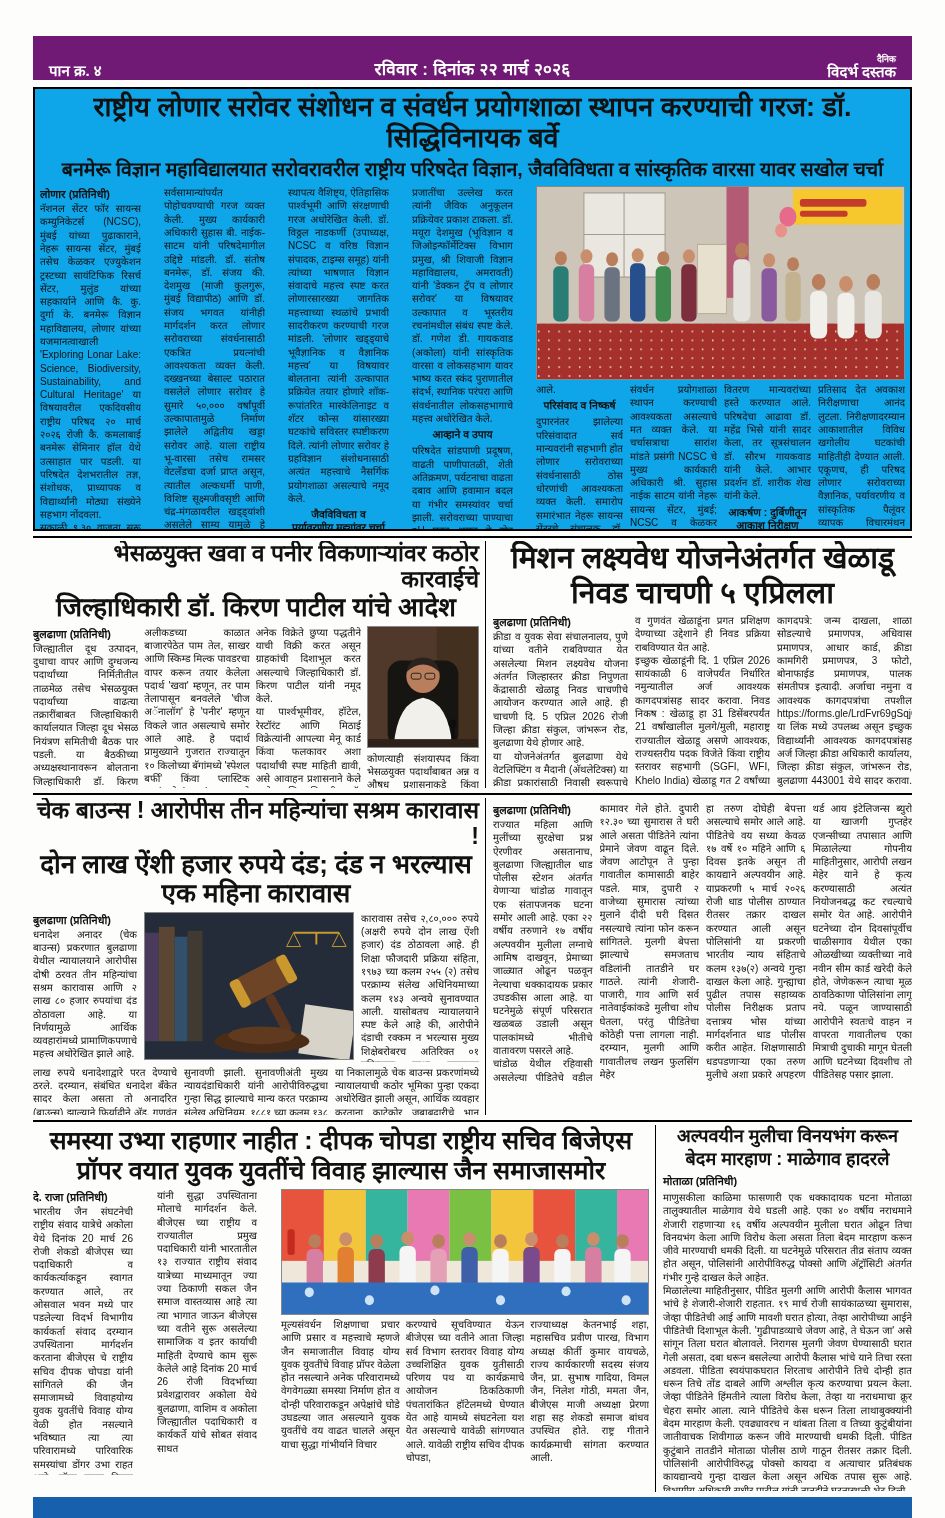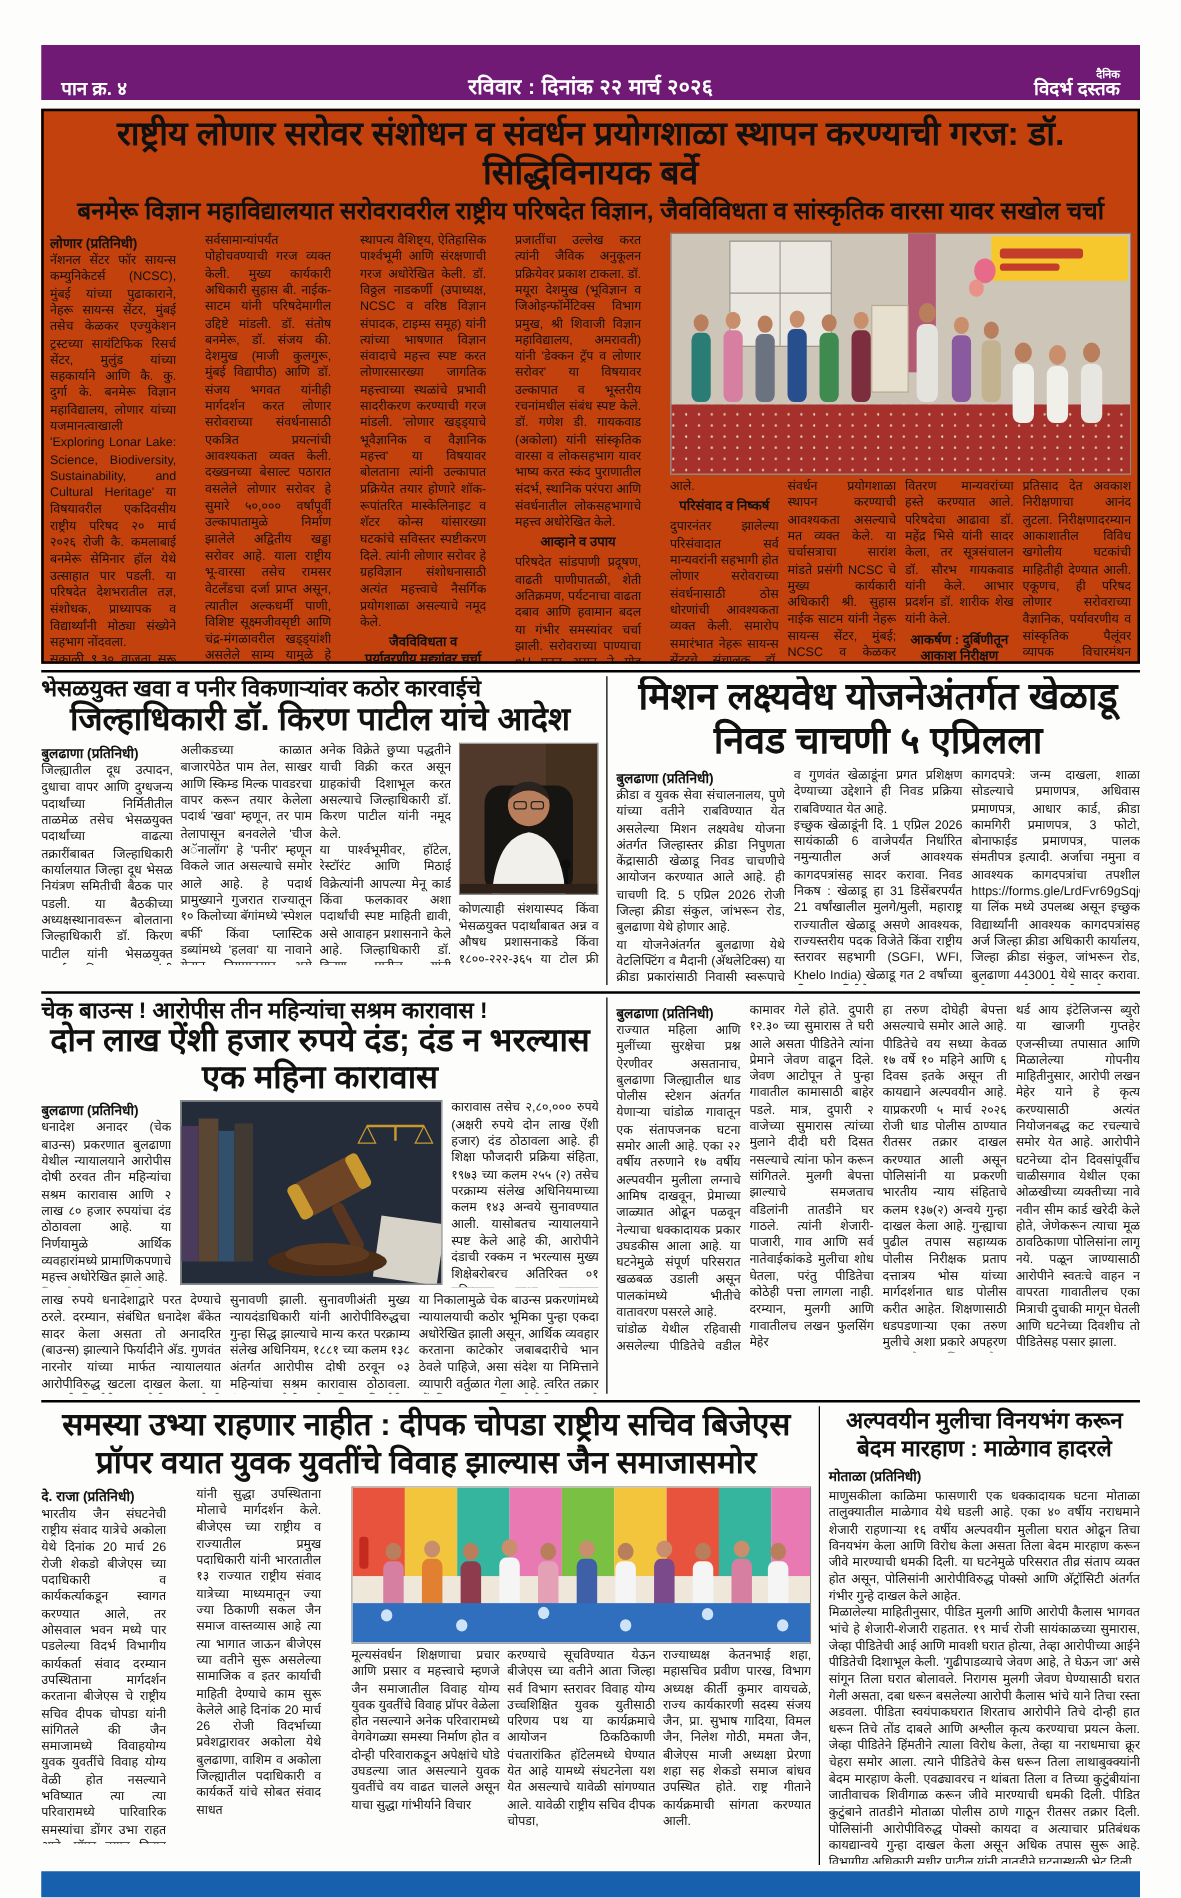--- a/index.html
+++ b/index.html
@@ -13,37 +13,37 @@
   .m-center{flex:1;text-align:center;font-size:17px;font-weight:bold;letter-spacing:.3px;}
   .m-right{width:210px;text-align:right;line-height:1.05;}
   .brand-small{font-size:9px;font-weight:bold;}
   .brand-main{font-size:15px;font-weight:bold;}
   
   .coltext{font-size:10px;line-height:1.33;text-align:justify;white-space:pre-line;}
   .dateline{font-weight:bold;font-size:11px;margin-bottom:1px;}
   .subhead{font-weight:bold;text-align:center;font-size:10.5px;line-height:1.25;margin:3px 2px;}
   
   .lead-box{border:2px solid #000;margin-top:7px;padding:2px 5px 4px;box-sizing:border-box;
-            height:444px;overflow:hidden;background:#c2410c;}
+            height:444px;overflow:hidden;background:#0ea5e9;}
   .lead-headline{font-size:27px;font-weight:bold;text-align:center;line-height:1.16;margin:1px 0 0;}
   .lead-sub{font-size:19.5px;font-weight:bold;text-align:center;line-height:1.2;margin:3px 0 5px;}
   .lead-body{display:flex;gap:23px;height:362px;overflow:hidden;}
   .lcol{width:101px;flex:none;overflow:hidden;}
   .lead-right{flex:1;display:flex;flex-direction:column;overflow:hidden;}
   .photo-lead{width:100%;height:194px;flex:none;border:1px solid #888;box-sizing:border-box;}
   .lead-right-cols{display:flex;gap:7px;flex:1;overflow:hidden;margin-top:3px;}
   .lrcol{flex:1;overflow:hidden;}
   
   .band{display:flex;margin-top:5px;border-top:2px solid #000;padding-top:3px;box-sizing:border-box;}
   .band2{height:252px;}
   .band3{height:322px;}
   .band4{height:372px;}
   .art-left{width:452px;flex:none;padding-right:6px;box-sizing:border-box;overflow:hidden;}
   .art-right{flex:1;border-left:1.5px solid #000;padding-left:7px;box-sizing:border-box;overflow:hidden;}
-  .hl-a{font-size:18px;font-weight:bold;text-align:left;line-height:1.12;}
+  .hl-a{font-size:23px;font-weight:bold;text-align:right;line-height:1.12;}
   .hl-b{font-size:26px;font-weight:bold;text-align:center;line-height:1.12;}
   .hl-c{font-size:30px;font-weight:bold;text-align:center;line-height:1.15;}
   .khawa-body{display:flex;gap:6px;height:178px;overflow:hidden;margin-top:4px;}
   .kcol{flex:1;overflow:hidden;}
   .kphoto-col{width:112px;flex:none;overflow:hidden;}
   .photo-portrait{width:112px;height:122px;border:1px solid #888;box-sizing:border-box;}
   .mission-body{display:flex;gap:7px;height:212px;overflow:hidden;margin-top:4px;}
   .mcol{flex:1;overflow:hidden;}
   .cheque-row1{display:flex;gap:7px;height:150px;margin-top:4px;overflow:hidden;}
   .photo-gavel{width:210px;height:148px;flex:none;border:1px solid #888;box-sizing:border-box;}

